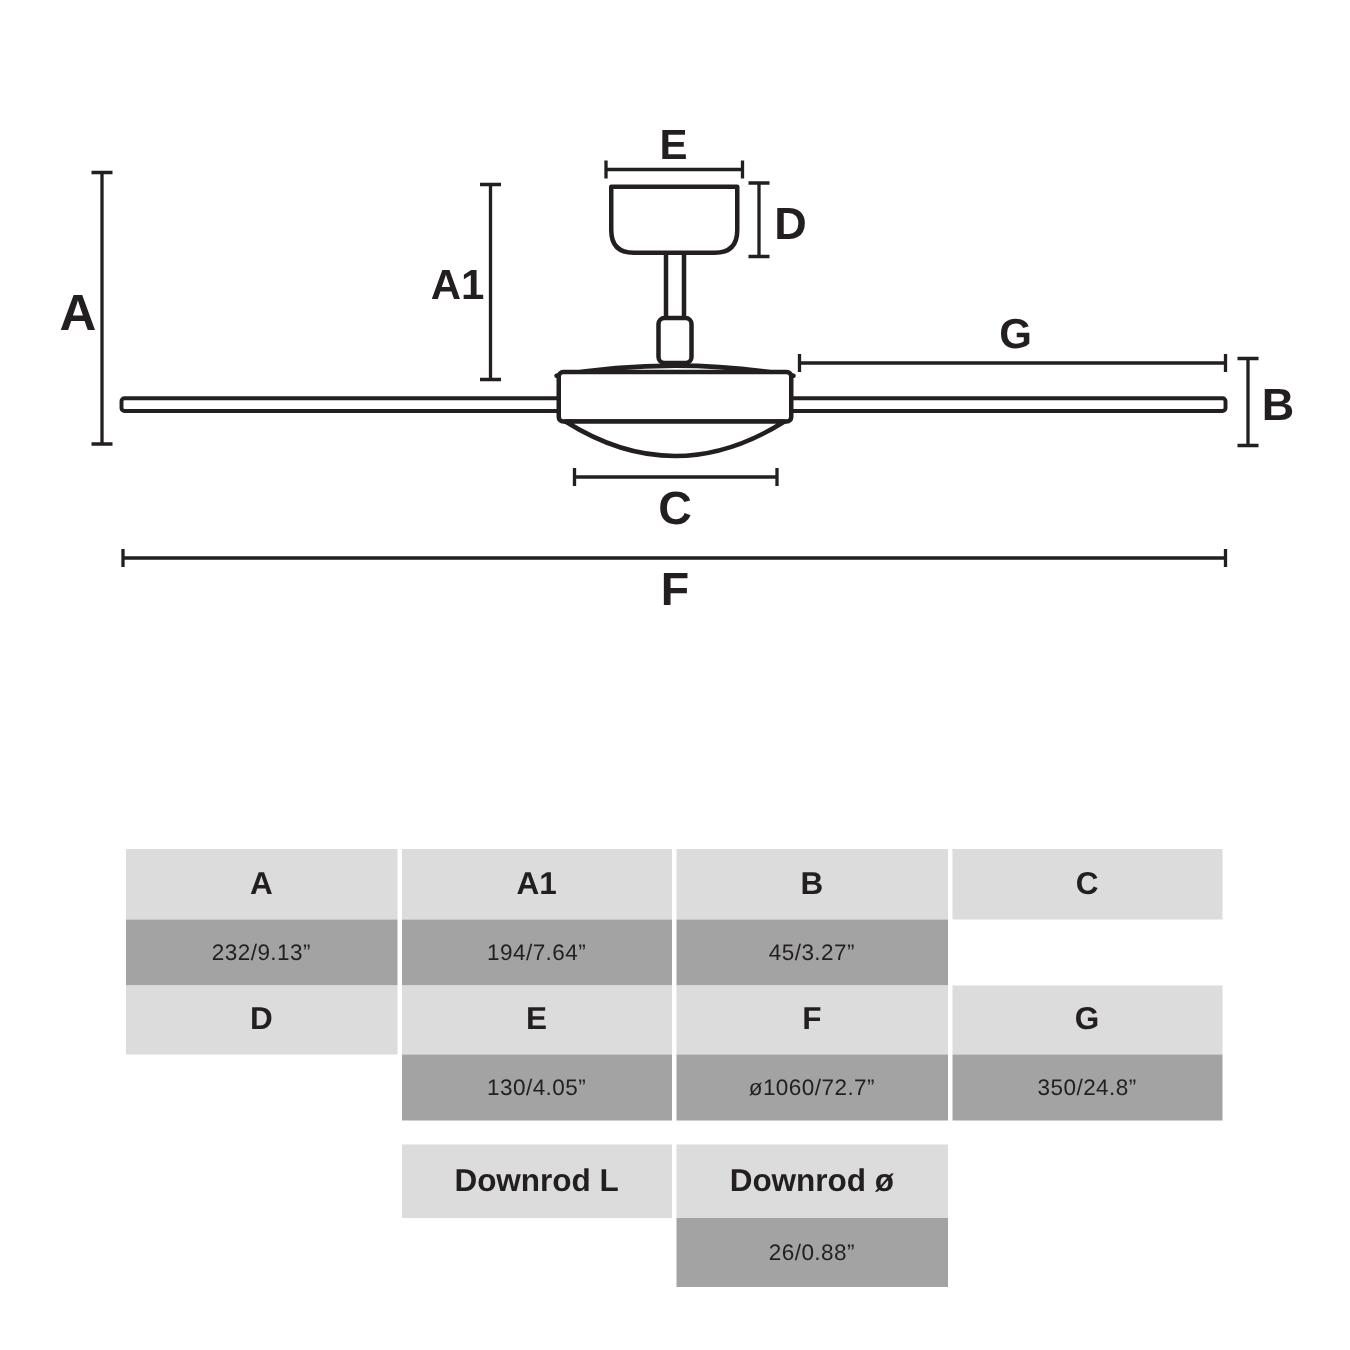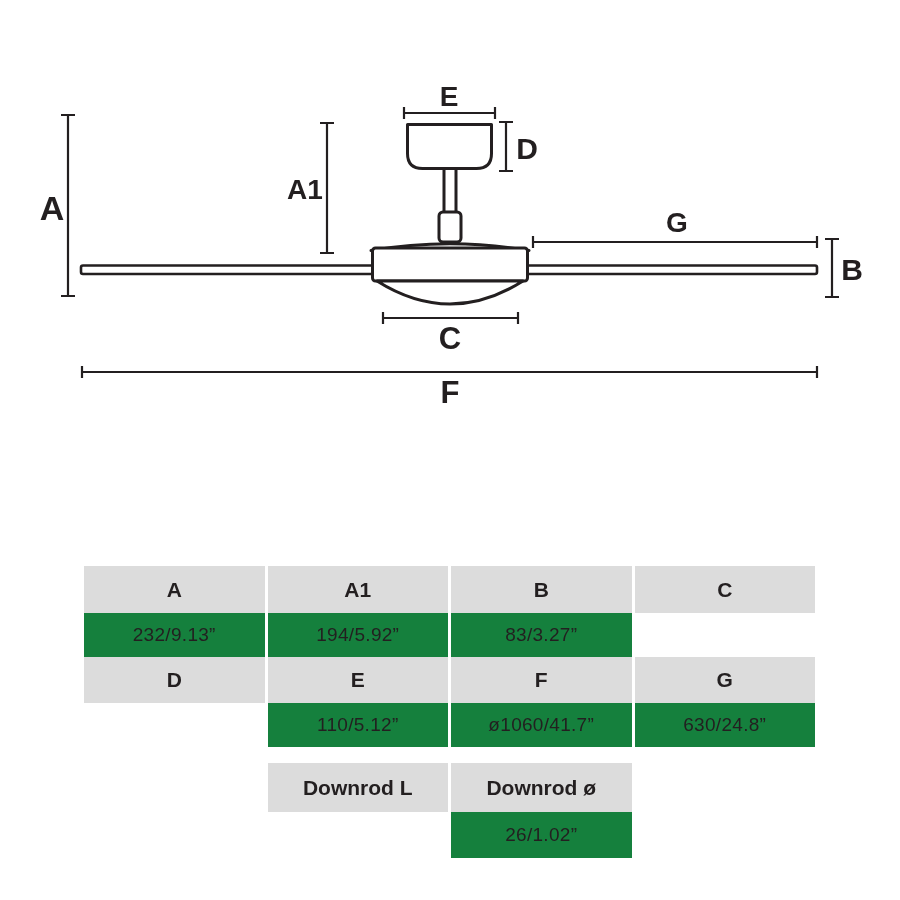--- a/index.html
+++ b/index.html
@@ -14,22 +14,22 @@
     position:absolute;left:84px;top:566px;width:731px;
     display:grid;grid-template-columns:repeat(4,1fr);
     grid-template-rows:47px 44px 46px 44px 16px 49px 46px;
     column-gap:3px;
   }
   .th{
     background:#dcdcdc;display:flex;align-items:center;justify-content:center;
     font-weight:700;font-size:21px;color:#231f20;
   }
   .td{
-    background:#15803d;display:flex;align-items:center;justify-content:center;
-    font-weight:400;font-size:19px;color:#231f20;letter-spacing:.3px;
+    background:#a3a3a3;display:flex;align-items:center;justify-content:center;
+    font-weight:400;font-size:15px;color:#231f20;letter-spacing:.3px;
   }
 </style>
 </head>
 <body>
 
 <div class="diagram-wrap">
   <svg width="900" height="480" viewBox="0 0 900 480">
     <g stroke="#231f20" stroke-width="2.2" fill="none">
 
       <path d="M68,115 V296 M61,115 H75 M61,296 H75"></path>
@@ -72,29 +72,29 @@
 </div>
 
 <div class="spec-table">
 
   <div class="th" style="grid-area:1/1">A</div>
   <div class="th" style="grid-area:1/2">A1</div>
   <div class="th" style="grid-area:1/3">B</div>
   <div class="th" style="grid-area:1/4">C</div>
 
   <div class="td" style="grid-area:2/1">232/9.13”</div>
-  <div class="td" style="grid-area:2/2">194/5.92”</div>
-  <div class="td" style="grid-area:2/3">83/3.27”</div>
+  <div class="td" style="grid-area:2/2">194/7.64”</div>
+  <div class="td" style="grid-area:2/3">45/3.27”</div>
 
   <div class="th" style="grid-area:3/1">D</div>
   <div class="th" style="grid-area:3/2">E</div>
   <div class="th" style="grid-area:3/3">F</div>
   <div class="th" style="grid-area:3/4">G</div>
 
-  <div class="td" style="grid-area:4/2">110/5.12”</div>
-  <div class="td" style="grid-area:4/3">ø1060/41.7”</div>
-  <div class="td" style="grid-area:4/4">630/24.8”</div>
+  <div class="td" style="grid-area:4/2">130/4.05”</div>
+  <div class="td" style="grid-area:4/3">ø1060/72.7”</div>
+  <div class="td" style="grid-area:4/4">350/24.8”</div>
 
   <div class="th" style="grid-area:6/2">Downrod L</div>
   <div class="th" style="grid-area:6/3">Downrod ø</div>
 
-  <div class="td" style="grid-area:7/3">26/1.02”</div>
+  <div class="td" style="grid-area:7/3">26/0.88”</div>
 </div>
 
 </body></html>

